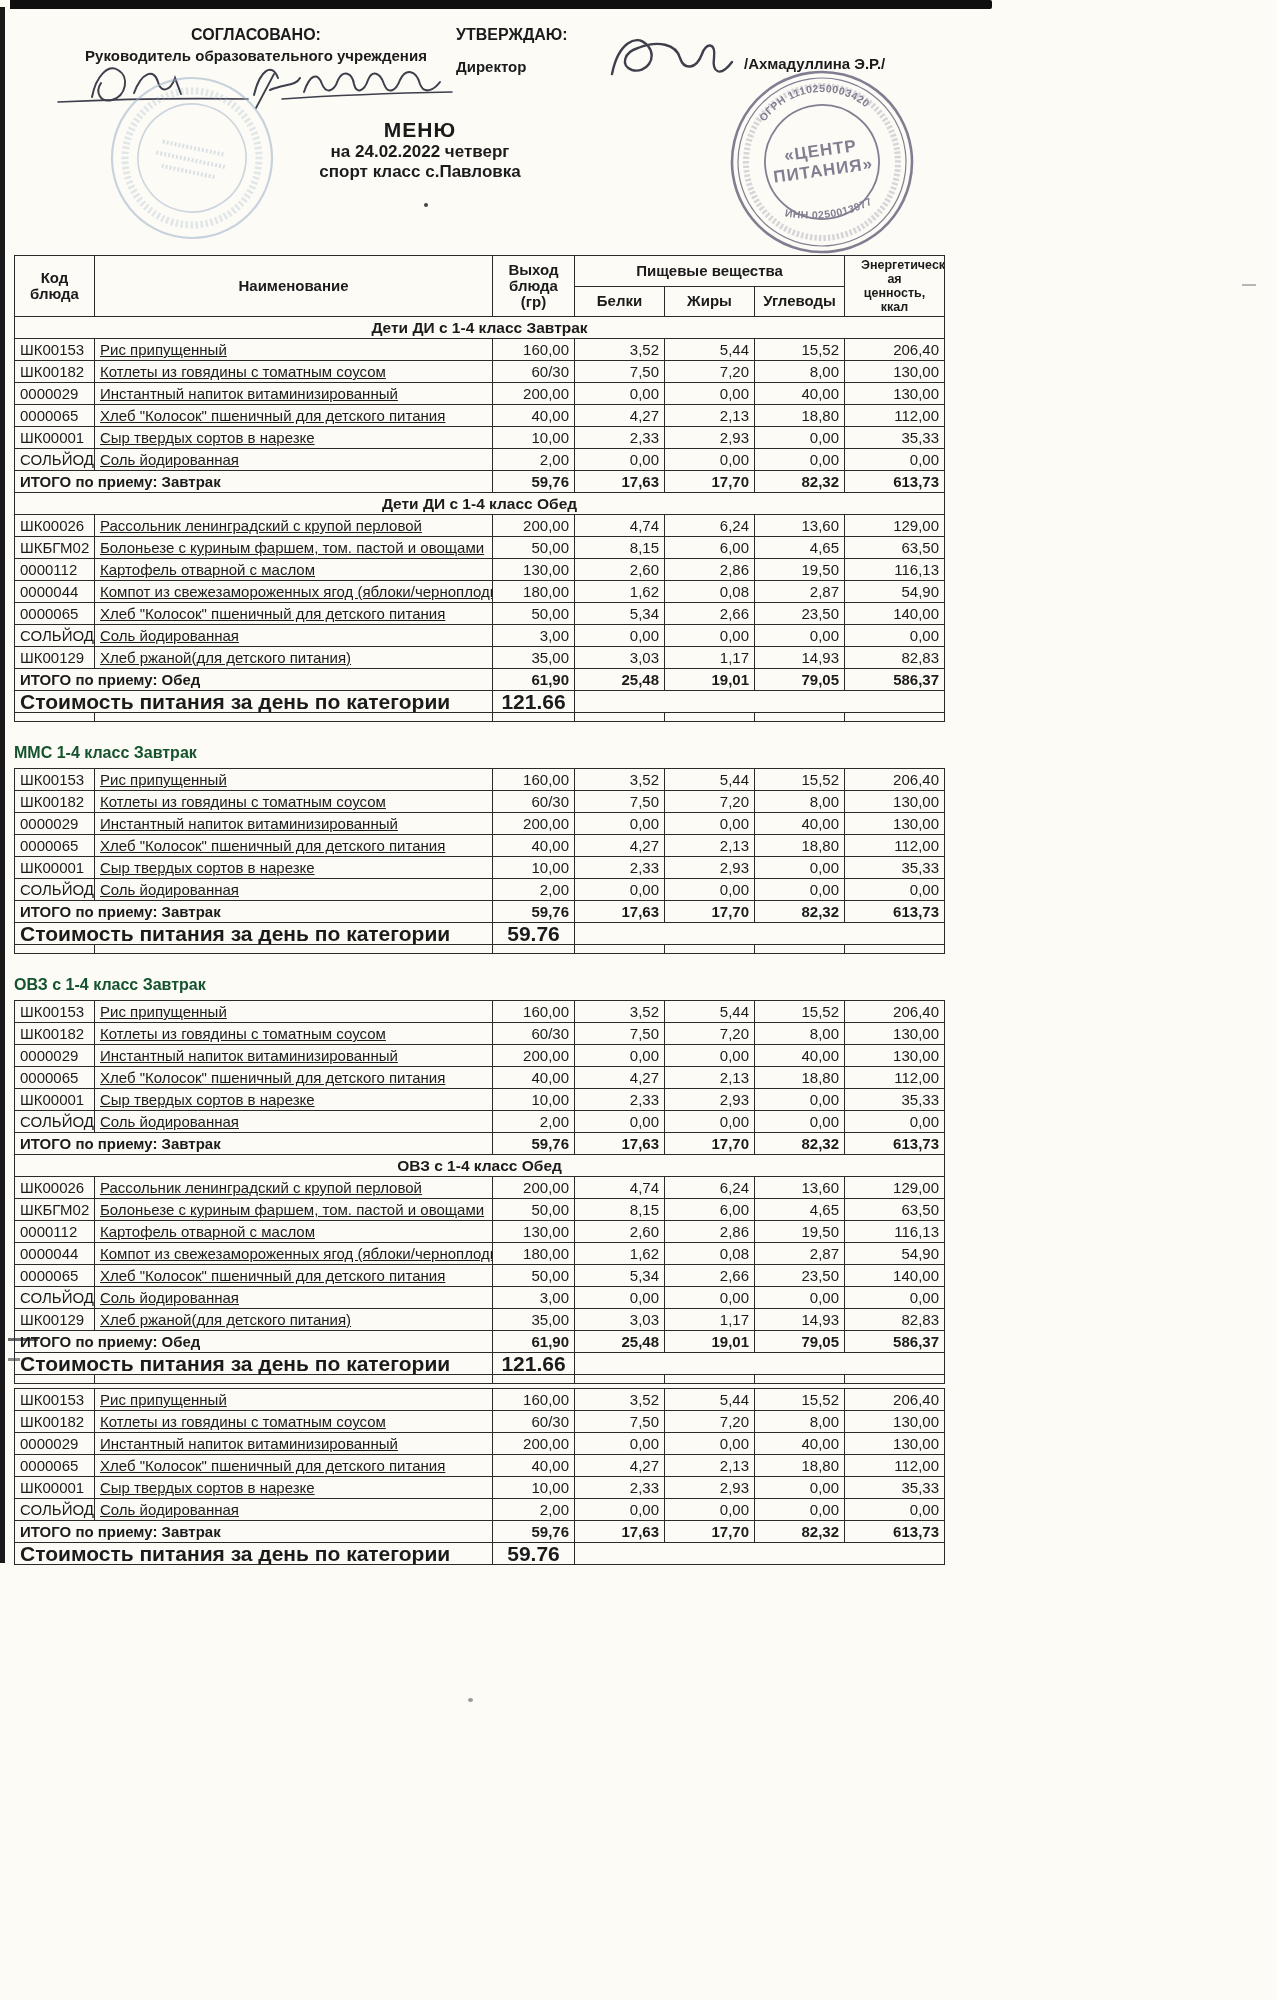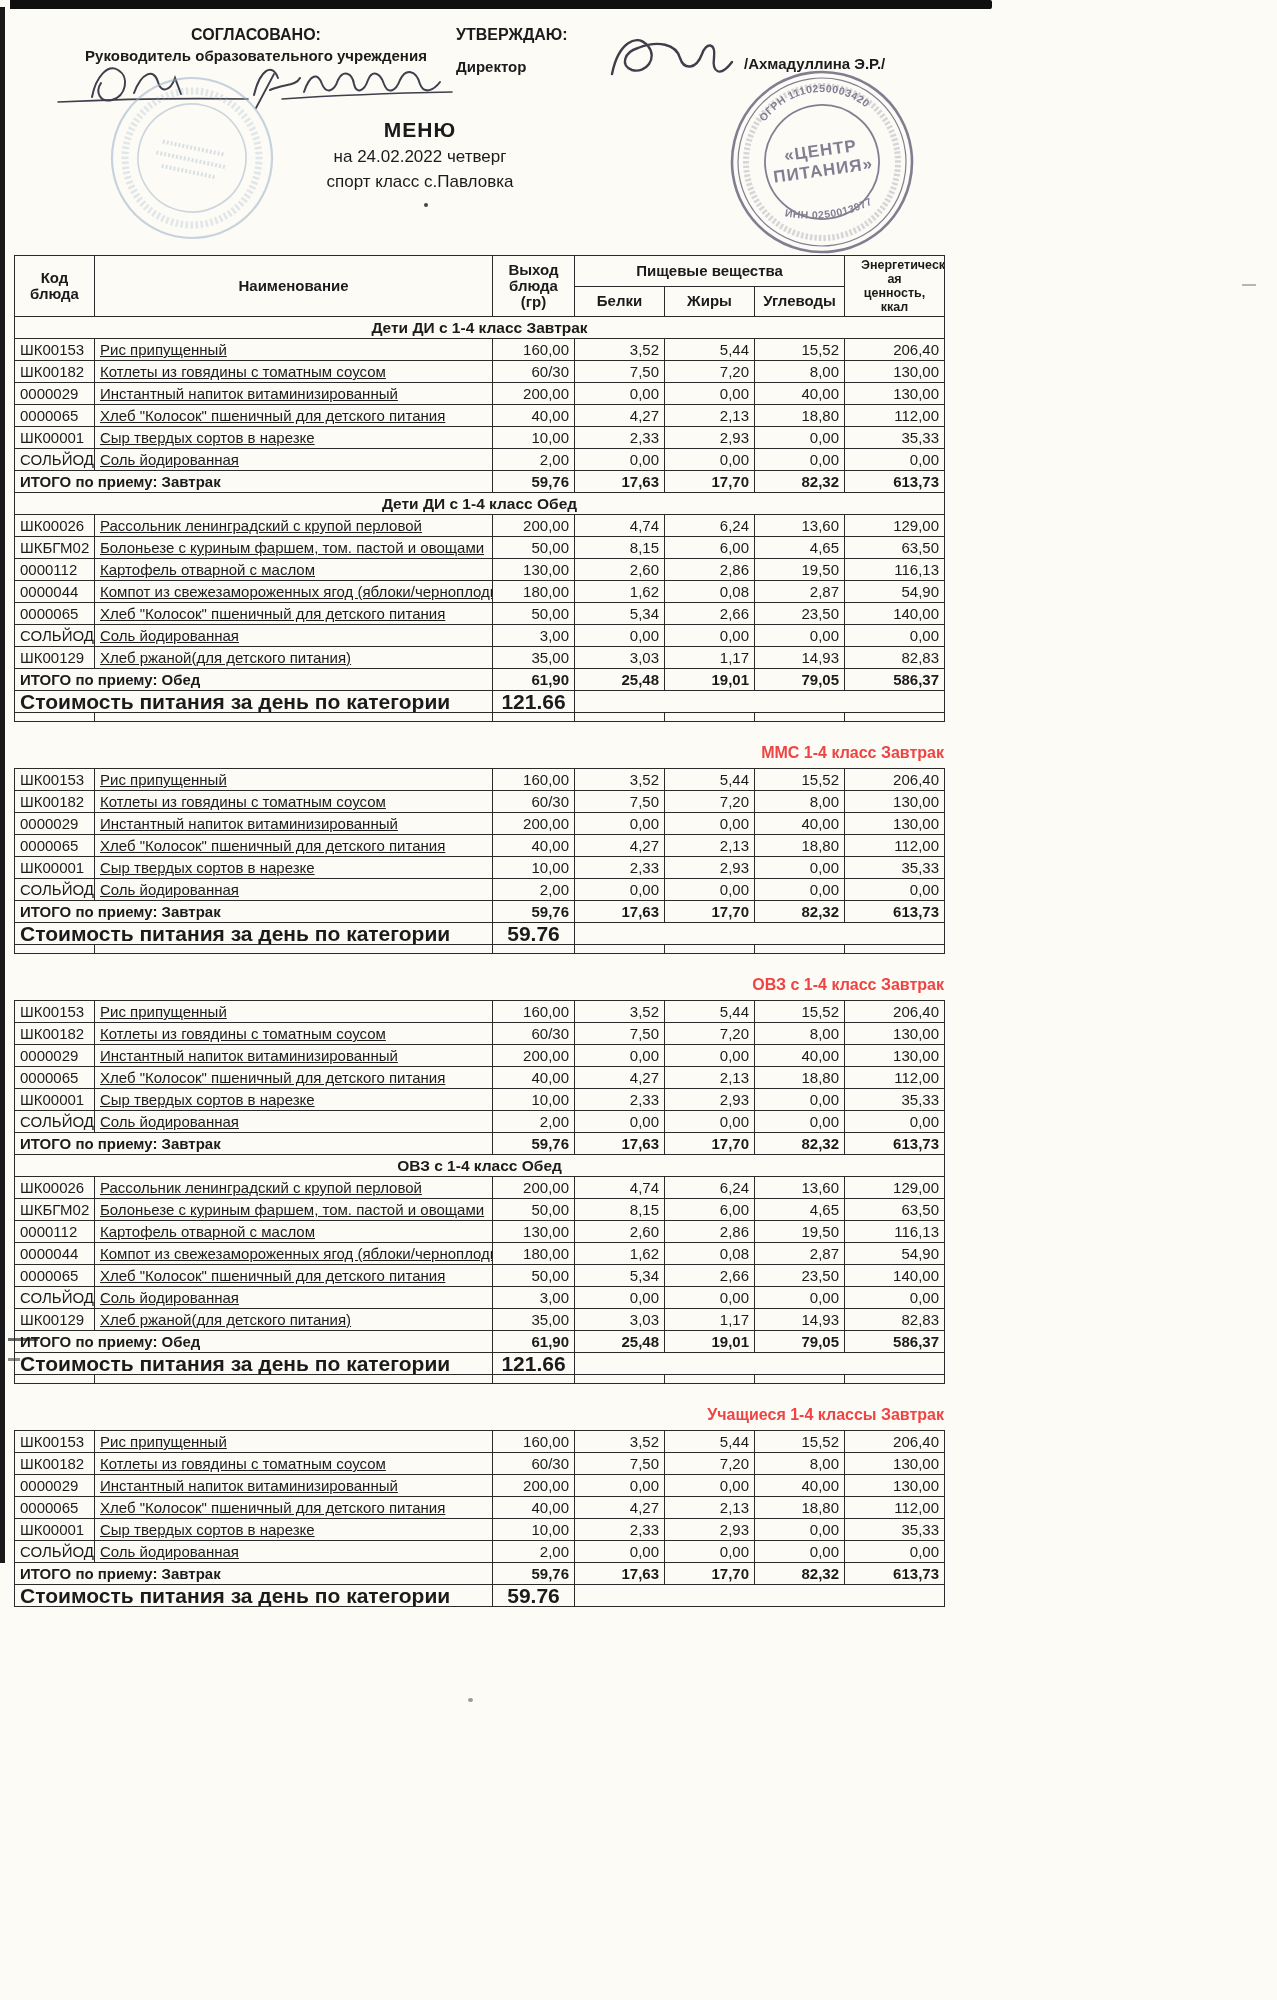--- a/index.html
+++ b/index.html
@@ -21,25 +21,25 @@
   .hdr { position:absolute; }
   .b16 { font-size:16px; font-weight:bold; }
   .b15 { font-size:15px; font-weight:bold; }
   .approved { left:52px; top:26px; width:408px; text-align:center; }
   .approved .role { margin-top:3px; }
   .confirm-label { left:456px; top:26px; }
   .confirm-role  { left:456px; top:58px; }
   .director-name { left:744px; top:55px; }
   .title-block { left:255px; top:118px; width:330px; text-align:center; }
   .t1 { font-size:21px; font-weight:bold; letter-spacing:1px; }
-  .t2 { font-size:17px; font-weight:normal; margin-top:5px; }
+  .t2 { font-size:17px; font-weight:bold; }
   .header-layer { position:absolute; left:0; top:0; width:960px; height:260px; pointer-events:none; }
   
   .tables { position:absolute; left:14px; top:255px; width:932px; }
-  .block-heading { width:930px; text-align:right; font-weight:bold; font-size:16px; margin:22px 0 6px 0; color:#ef4444; }
+  .block-heading { width:930px; text-align:left; font-weight:bold; font-size:16px; margin:22px 0 6px 0; color:#14532d; }
   table.menu-table { border-collapse:collapse; table-layout:fixed; width:930px; margin:0 0 4px 0; }
   table.menu-table th, table.menu-table td { border:1px solid #2a2a2a; overflow:hidden; }
   table.menu-table th {
     font-size:15px; font-weight:bold; text-align:center; vertical-align:middle;
     white-space:pre-line; padding:2px 3px; line-height:16px;margin-top:24px;
   }
   table.menu-table th.energy { font-size:12.5px; line-height:14px; padding:2px 16px; }
   table.menu-table td { font-size:15px; white-space:nowrap; height:19px; padding:1px 5px; line-height:19px; }
   td.code { padding-left:4px; }
   td.name { padding-left:6px;text-decoration:underline; }
@@ -555,21 +555,20 @@
             <td></td>
             <td></td>
             <td></td>
             <td></td>
             <td></td>
             <td></td>
             <td></td>
           </tr>
         </tbody>
       </table>
-      <div class="block-heading">Учащиеся 1-4 классы Завтрак</div>
       <table class="menu-table">
         <colgroup>
           <col style="width:80px">
           <col style="width:398px">
           <col style="width:82px">
           <col style="width:90px">
           <col style="width:90px">
           <col style="width:90px">
           <col style="width:100px">
         </colgroup>

